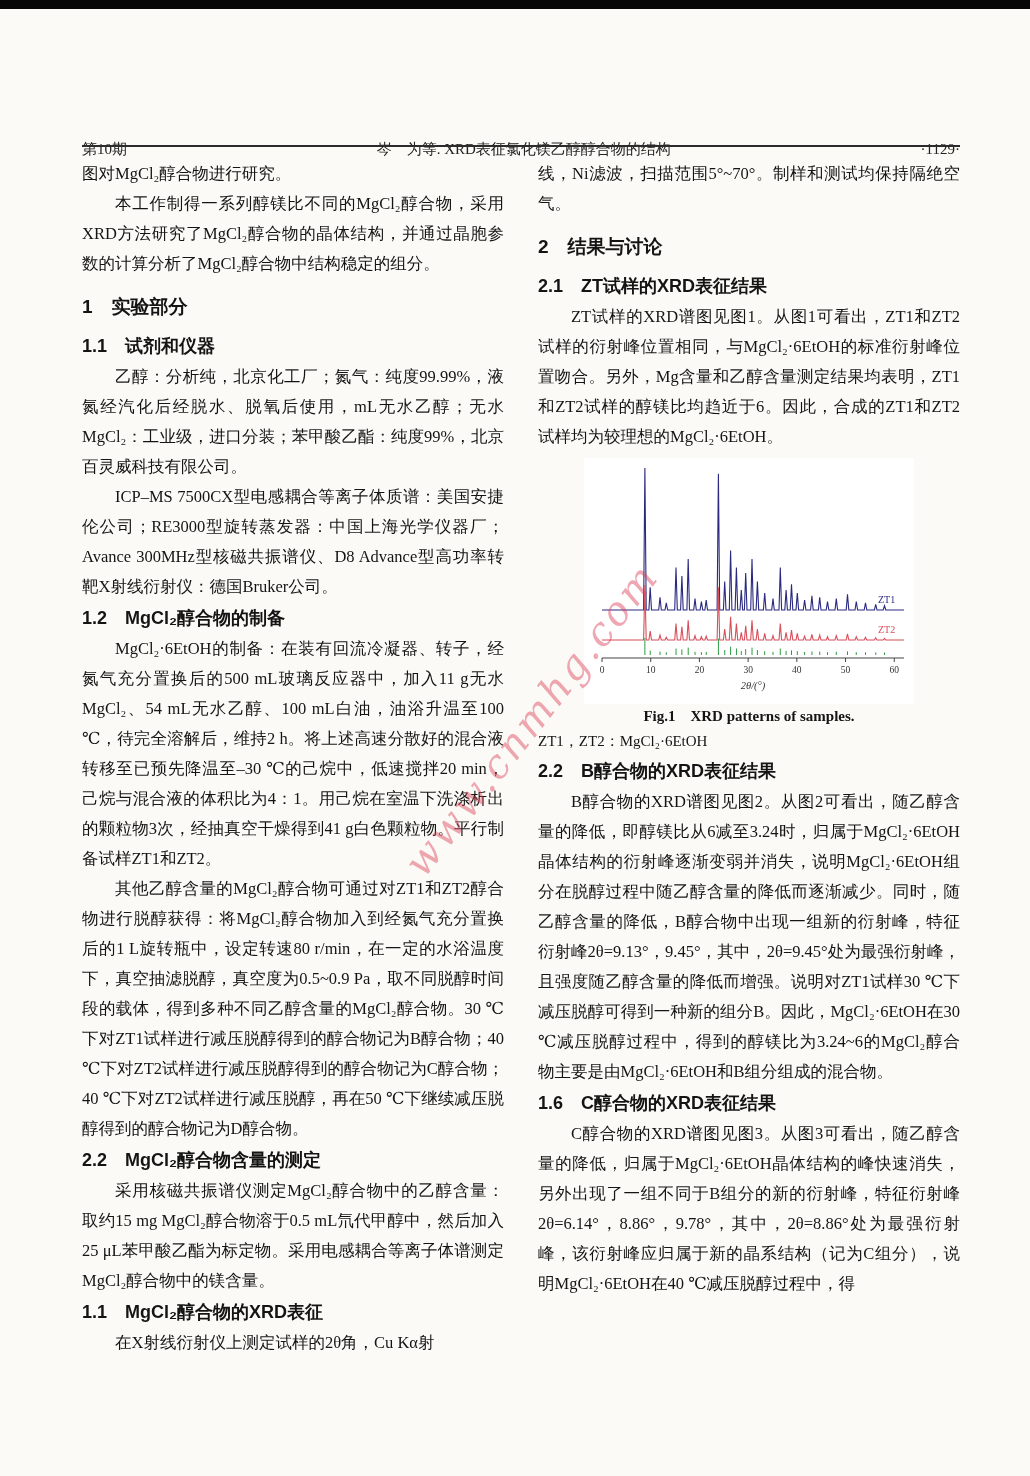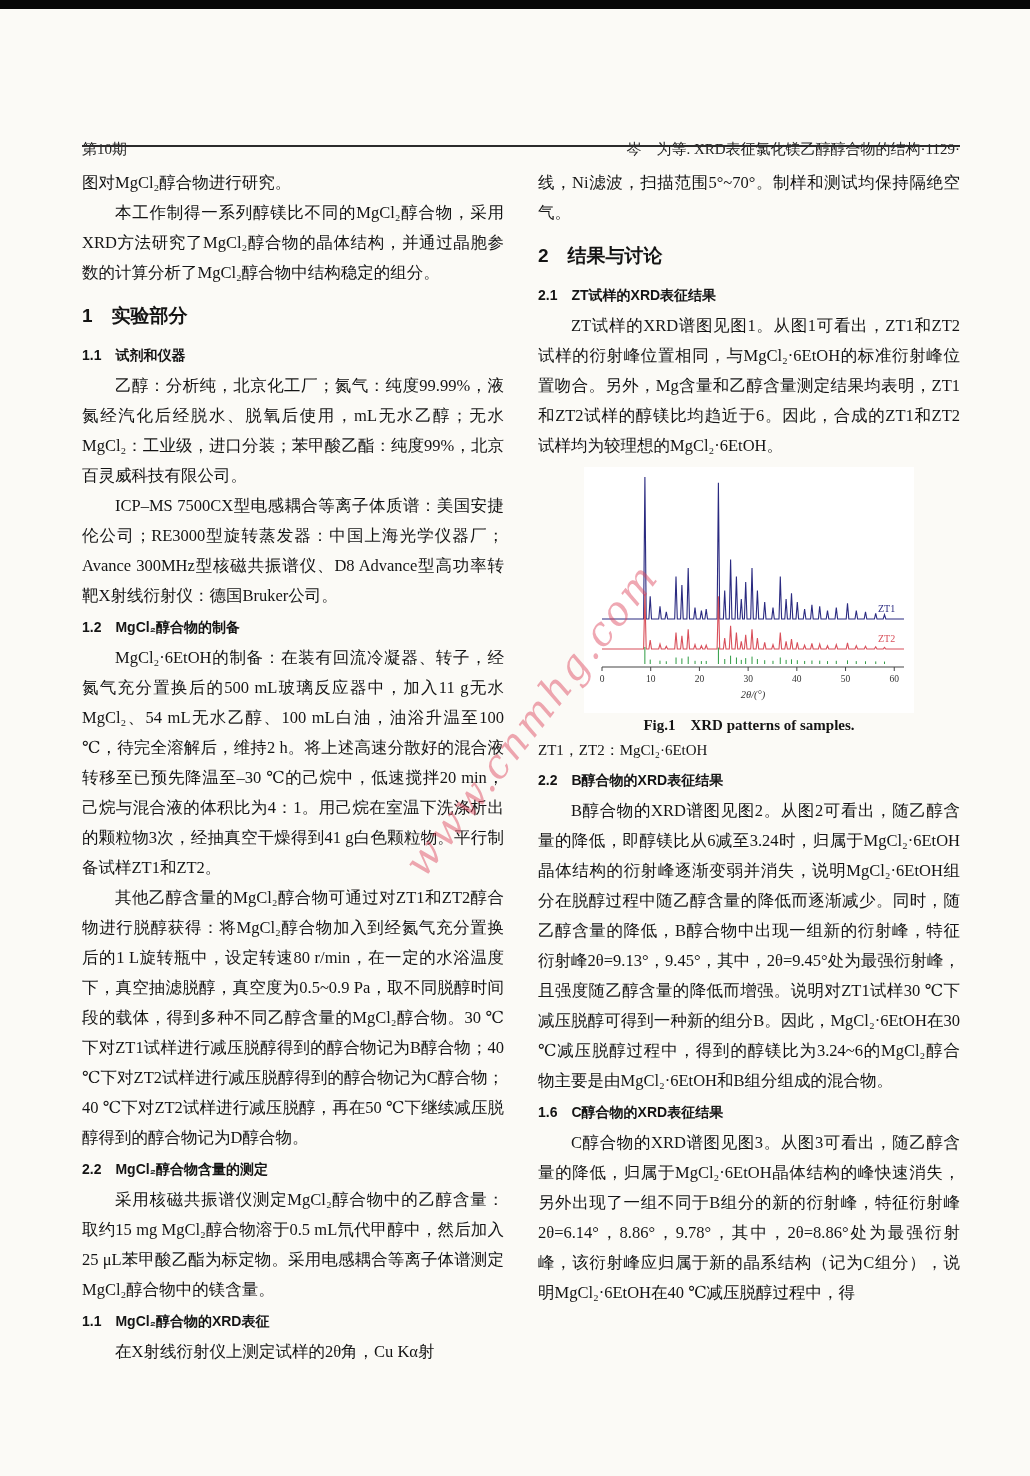--- a/index.html
+++ b/index.html
@@ -7,33 +7,33 @@
     position:relative; width:1030px; height:1476px;
     background:#fbfaf6; color:#141414; overflow:hidden;
     font-family:"Liberation Serif","DejaVu Serif",serif;
   }
   .scan-top { position:absolute; top:0; left:0; width:100%; height:9px; background:#070707; }
   .header {
     position:absolute; top:116px; left:82px; width:878px;
     display:flex; justify-content:space-between; align-items:baseline;
     font-size:15px; color:#222;margin-top:24px;
   }
-  .header .title { flex:1; text-align:right; }
+  .header .title { flex:1; text-align:center; }
   .header-rule { position:absolute; top:145px; left:82px; width:878px; border-top:2px solid #2b2b2b; }
-  .columns { position:absolute; top:168px; left:82px; width:878px; display:flex; gap:34px; }
+  .columns { position:absolute; top:159px; left:82px; width:878px; display:flex; gap:34px; }
   .col { width:422px; font-size:16.5px; line-height:30px; text-align:justify; }
   .col p { margin:0; }
   .indent { text-indent:2em; }
   .h-major {
     font-family:"Liberation Sans","DejaVu Sans",sans-serif;
     font-weight:bold; font-size:19px; line-height:30px; margin:13px 0 9px;
   }
   .h-minor {
     font-family:"Liberation Sans","DejaVu Sans",sans-serif;
-    font-weight:bold; font-size:14px; line-height:30px; margin:1px 0;
+    font-weight:bold; font-size:18px; line-height:30px; margin:1px 0;
   }
   .figure { margin:6px 0 2px; text-align:center; }
   .figure svg { display:block; margin:0 auto; background:#ffffff; }
   .cap-cn { font-family:"Liberation Sans","DejaVu Sans",sans-serif; font-weight:bold; font-size:15px; line-height:25px; text-align:center; }
   .cap-en { font-weight:bold; font-size:15px; line-height:25px; text-align:center; }
   .cap-note { font-size:15px; line-height:25px; text-align:left; }
   .watermark {
     position:absolute; left:340px; top:698px; width:380px; text-align:center;
     transform:rotate(-52deg); transform-origin:50% 50%;
     font-family:"DejaVu Serif",serif; font-style:italic;

